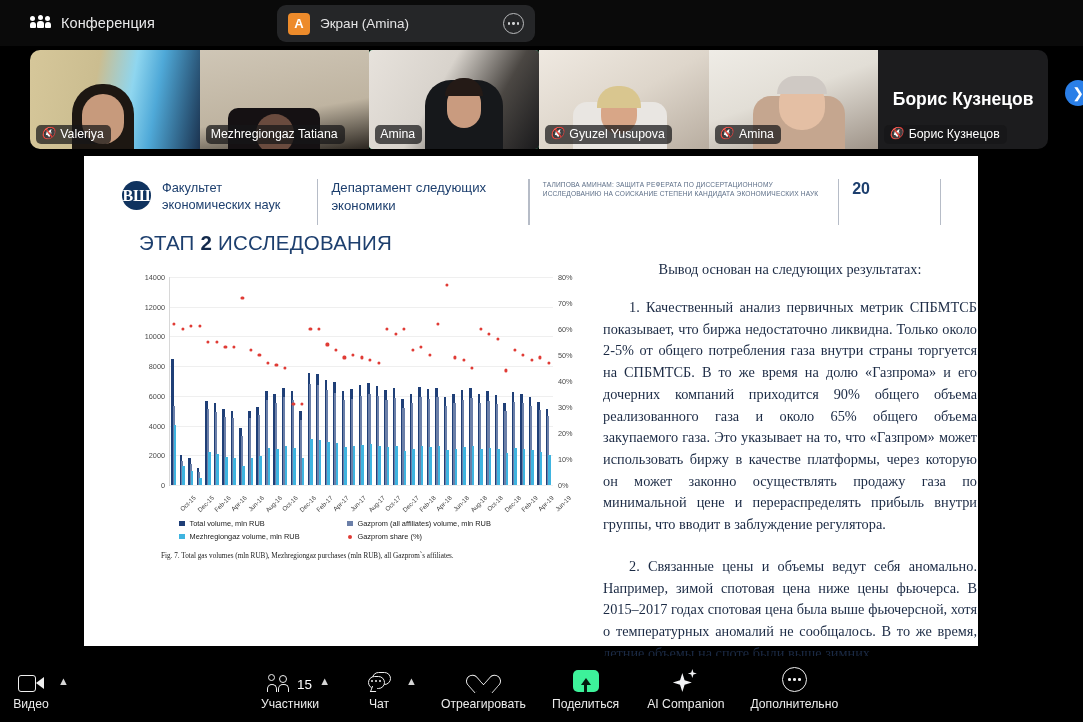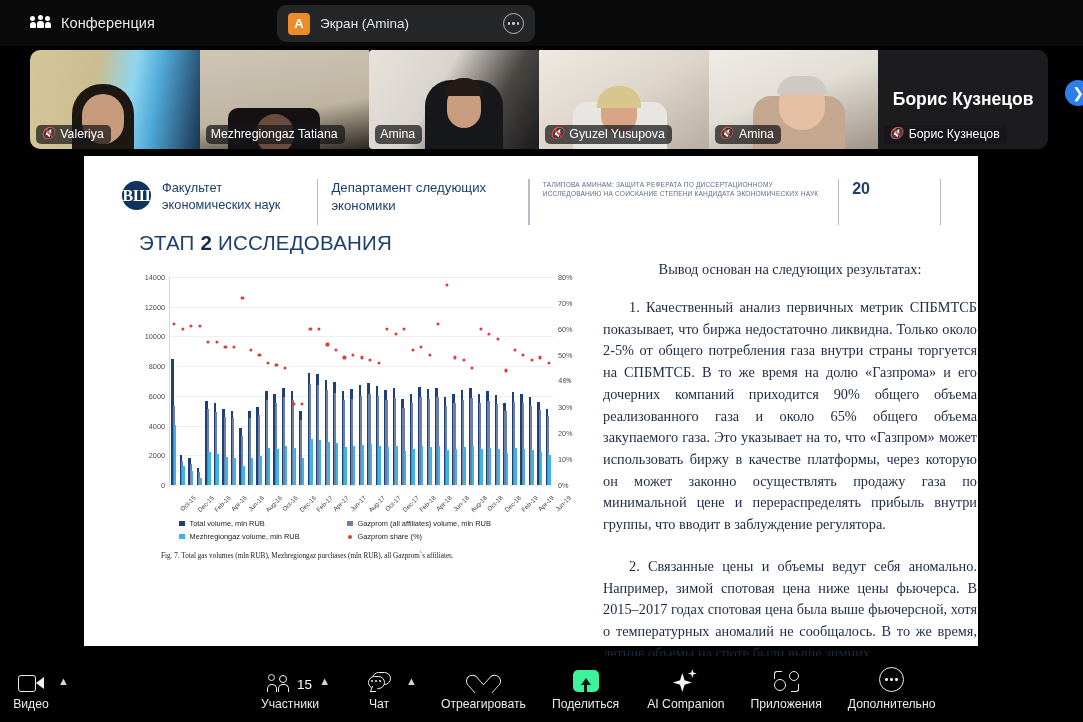--- a/index.html
+++ b/index.html
@@ -395,21 +395,21 @@
                 <div class="gridline" style="top: 59.4286px;"></div>
                 <div class="ylab" style="top: 59.4286px;">10000</div>
                 <div class="gridline" style="top: 29.7143px;"></div>
                 <div class="ylab" style="top: 29.7143px;">12000</div>
                 <div class="gridline" style="top: 0px;"></div>
                 <div class="ylab" style="top: 0px;">14000</div>
                 <div class="ylab-r" style="top: 208px;">0%</div>
                 <div class="ylab-r" style="top: 182px;">10%</div>
                 <div class="ylab-r" style="top: 156px;">20%</div>
                 <div class="ylab-r" style="top: 130px;">30%</div>
-                <div class="ylab-r" style="top: 104px; font-family: Liberation Mono, monospace;">40%</div>
+                <div class="ylab-r" style="top: 104px;">40%</div>
                 <div class="ylab-r" style="top: 78px;">50%</div>
                 <div class="ylab-r" style="top: 52px;">60%</div>
                 <div class="ylab-r" style="top: 26px;">70%</div>
                 <div class="ylab-r" style="top: 0px;">80%</div>
                 <div class="bar b-total" style="left: 1.36178px; width: 2.55333px; height: 125.543px; background: rgb(31, 63, 119);"></div>
                 <div class="bar b-total" style="left: 9.87289px; width: 2.55333px; height: 30.4571px; background: rgb(31, 63, 119);"></div>
                 <div class="bar b-total" style="left: 18.384px; width: 2.55333px; height: 26.7429px; background: rgb(31, 63, 119);"></div>
                 <div class="bar b-total" style="left: 26.8951px; width: 2.55333px; height: 17.0857px; background: rgb(31, 63, 119);"></div>
                 <div class="bar b-total" style="left: 35.4062px; width: 2.55333px; height: 83.9429px; background: rgb(31, 63, 119);"></div>
                 <div class="bar b-total" style="left: 43.9173px; width: 2.55333px; height: 81.7143px; background: rgb(31, 63, 119);"></div>
@@ -714,31 +714,20 @@
     <div class="bb-item" style="margin-left:28px;">
       <span class="bb-ico">
         <span class="spark">
             <span class="s s1"></span>
             <span class="s s2"></span>
           </span>
       </span>
       <span>AI Companion</span>
     </div>
 
-    <div class="bb-item" style="margin-left:26px;">
-      <span class="bb-ico">
-        <span class="apps-ico">
-            <span class="c1"></span>
-            <span class="rb"></span>
-            <span class="lb"></span>
-            <span class="c2"></span>
-          </span>
-      </span>
-      <span>Приложения</span>
-    </div>
 
     <div class="bb-item" style="margin-left:26px;">
       <span class="bb-ico">
         <span class="more-ico">
             <i></i>
             <i></i>
             <i></i>
           </span>
       </span>
       <span>Дополнительно</span>

